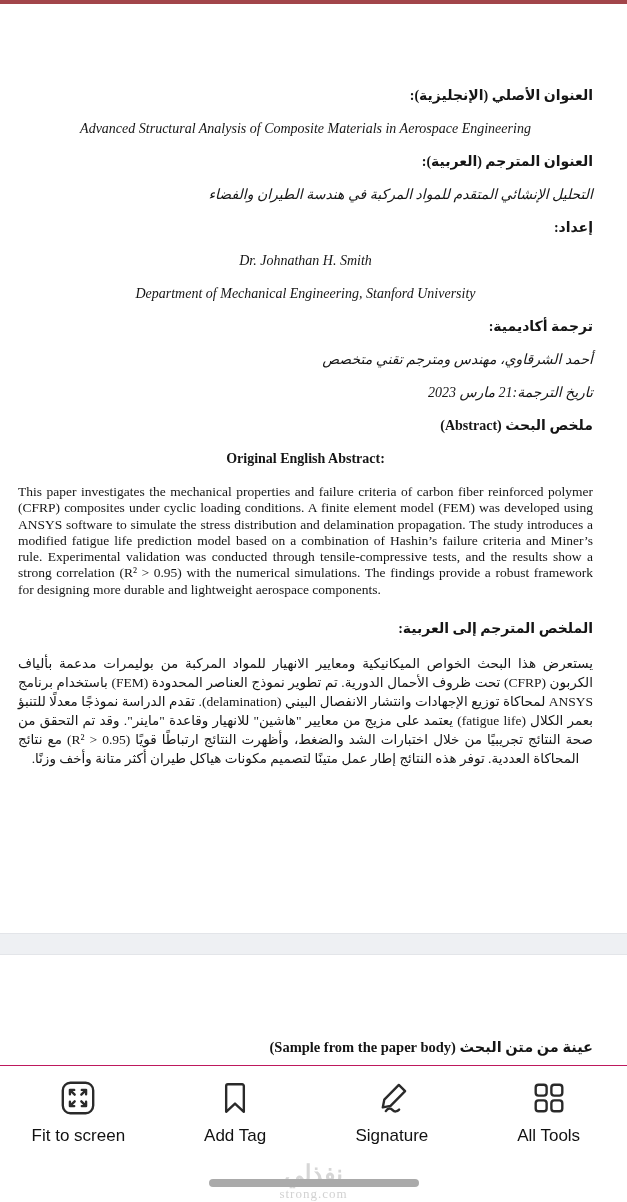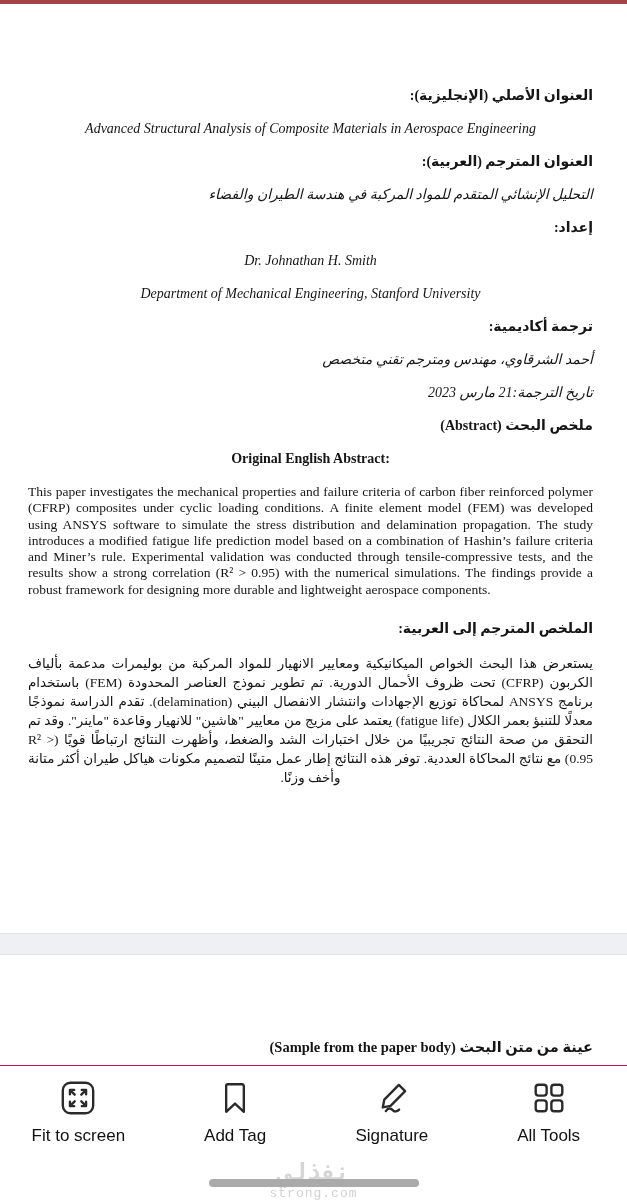--- a/index.html
+++ b/index.html
@@ -1,21 +1,21 @@
 <!DOCTYPE html>
 <html><head>
 <meta charset="utf-8">
 <style>
   html,body{margin:0;padding:0;background:#ffffff;}
   .screen{
     position:relative;width:627px;height:1202px;background:#ffffff;
     overflow:hidden;font-family:"Liberation Serif","DejaVu Sans",serif;color:#151515;
   }
   .accent-bar{position:absolute;top:0;left:0;right:0;height:4px;background:#a2454a;}
-  .doc{position:absolute;top:4px;left:0;right:0;padding:84px 34px 0 28px;}
+  .doc{position:absolute;top:4px;left:0;right:0;padding:84px 34px 0 18px;}
   .line{margin:0 0 17px 0;font-size:14px;line-height:16px;}
   .ar{direction:rtl;text-align:right;unicode-bidi:plaintext;}
   .en{direction:ltr;text-align:center;}
   .bold{font-weight:700;}
   .it{font-style:italic;}
   .para-en{
     margin:0 0 17px 0;font-size:13.5px;line-height:16.3px;
     text-align:justify;direction:ltr;
   }
   .para-ar{
@@ -39,21 +39,21 @@
   .tool-btn{
     width:150px;display:flex;flex-direction:column;align-items:center;gap:9px;
     background:none;border:none;padding:0;cursor:pointer;
     font-family:"Liberation Sans",sans-serif;
   }
   .tool-icon{width:38px;height:38px;display:block;}
   .tool-icon svg{width:38px;height:38px;display:block;stroke:#2a2a2a;fill:none;
     stroke-width:2.5;stroke-linecap:round;stroke-linejoin:round;}
   .tool-label{font-size:17px;color:#111111;line-height:20px;}
   .watermark{position:absolute;left:0;right:0;bottom:1px;text-align:center;z-index:1;
-    font-family:Liberation Mono, monospace;}
+    font-family:Liberation Serif, serif;}
   .watermark-ar{font-size:24px;font-weight:700;color:#d6d6d6;line-height:24px;letter-spacing:2px;}
   .watermark-domain{font-size:13px;color:#d2d2d2;line-height:15px;letter-spacing:1px;}
   .home-indicator{
     position:absolute;left:50%;transform:translateX(-50%);bottom:15px;z-index:2;
     width:210px;height:8px;border-radius:4px;background:#aaaaaa;border:none;padding:0;
   }
 </style>
 </head>
 <body>
 

